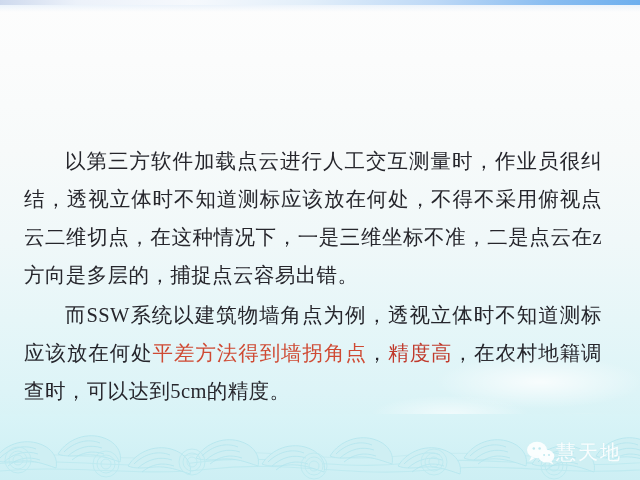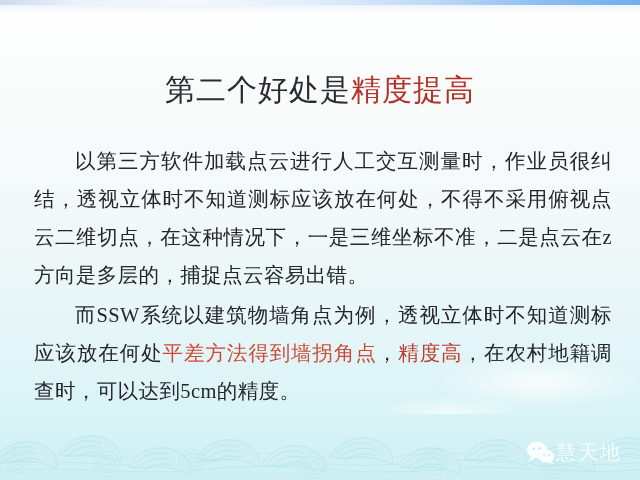--- a/index.html
+++ b/index.html
@@ -90,21 +90,21 @@
     letter-spacing: 1px;
     white-space: nowrap;
     font-family: "Liberation Serif", "DejaVu Serif", serif;
   }
   .t-dark { color: #2b2b33; }
   .t-red  { color: #b13228; }
 
   
   #body-text {
     position: absolute;
-    left: 34px; top: 142px;
+    left: 24px; top: 142px;
     width: 578px;
     font-size: 20.5px;
     line-height: 38px;
     color: #26262c;
     letter-spacing: 0.4px;
     text-align: justify;
     text-justify: inter-character;
   }
   .para { margin: 0; text-indent: 2em; }
   .para + .para { margin-top: 2px; }
@@ -129,23 +129,20 @@
   }
 </style>
 </head>
 <body>
 
 <div id="slide">
 
   <div id="top-stripe"></div>
   <div id="top-stripe-soft"></div>
 
-  <div id="title">
-    <span class="t-dark">第二个好处是</span><span class="t-red">精度提高</span>
-  </div>
 
   <div id="body-text">
 
     <p class="para">
       <span>以第三方软件加载点云进行人工交互测量时，作业员很纠结，透视立体时不知道测标应该放在何处，不得不采用俯视点云二维切点，在这种情况下，一是三维坐标不准，二是点云在z方向是多层的，捕捉点云容易出错。</span>
     </p>
 
     <p class="para">
       <span>而SSW系统以建筑物墙角点为例，透视立体时不知道测标应该放在何处</span><span class="c-red2">平差方法得到墙拐角点</span><span>，</span><span class="c-red">精度高</span><span>，在农村地籍调查时，可以达到5cm的精度。</span>
     </p>

